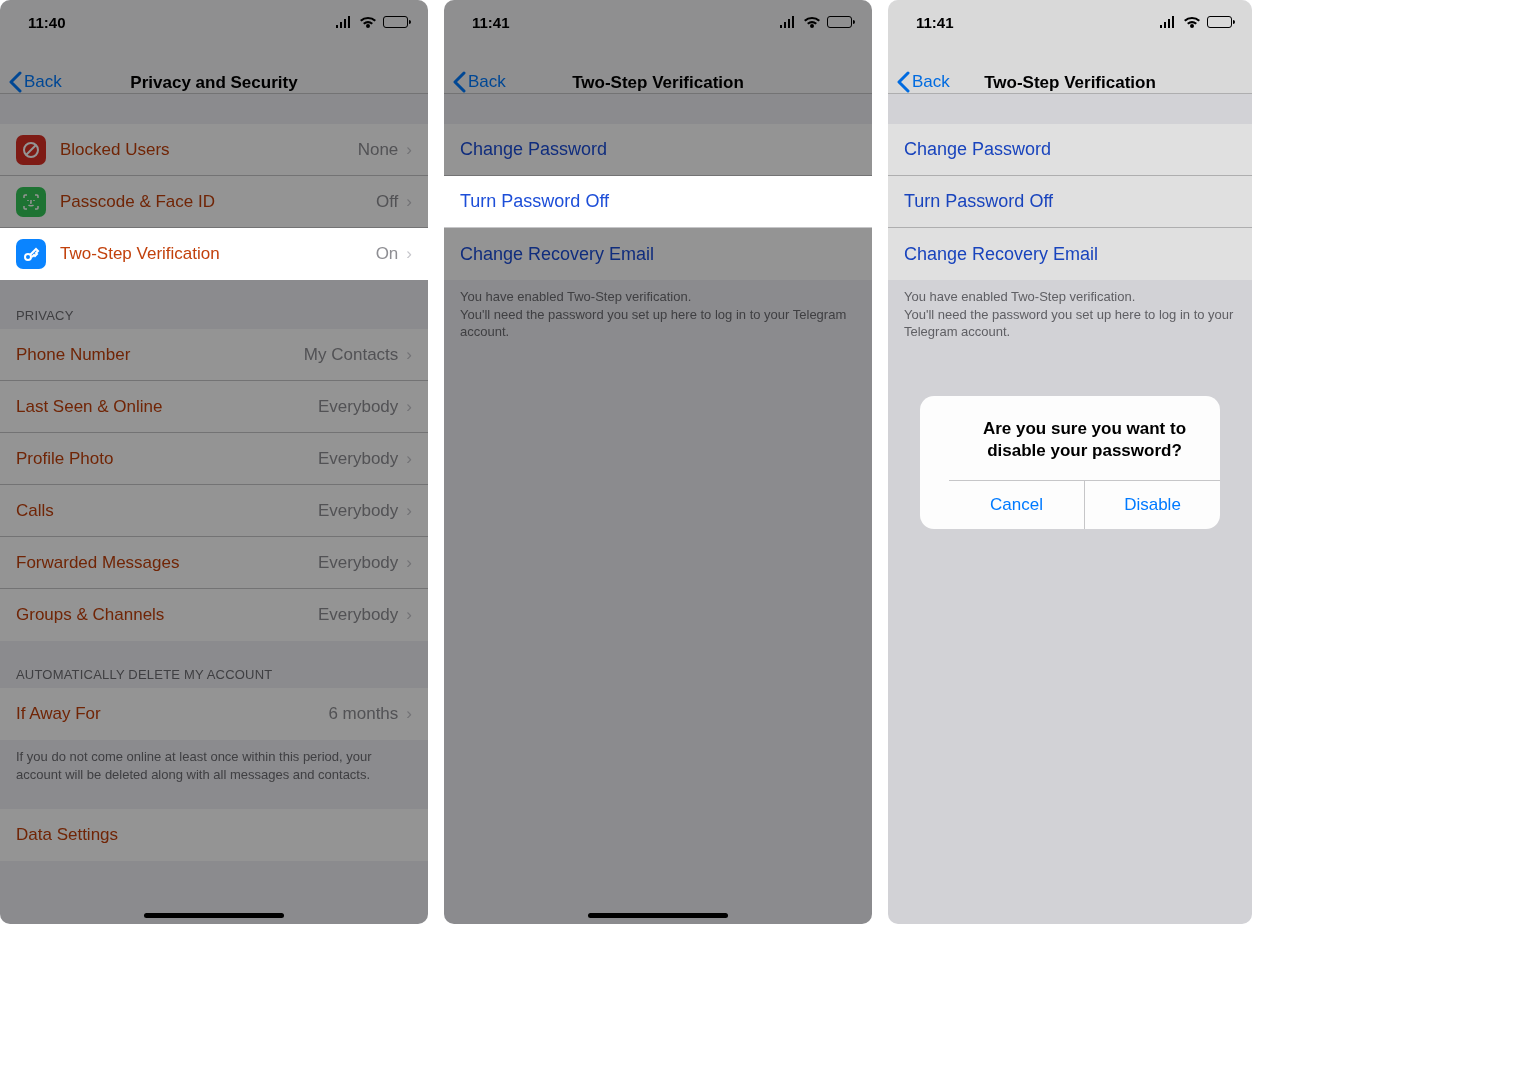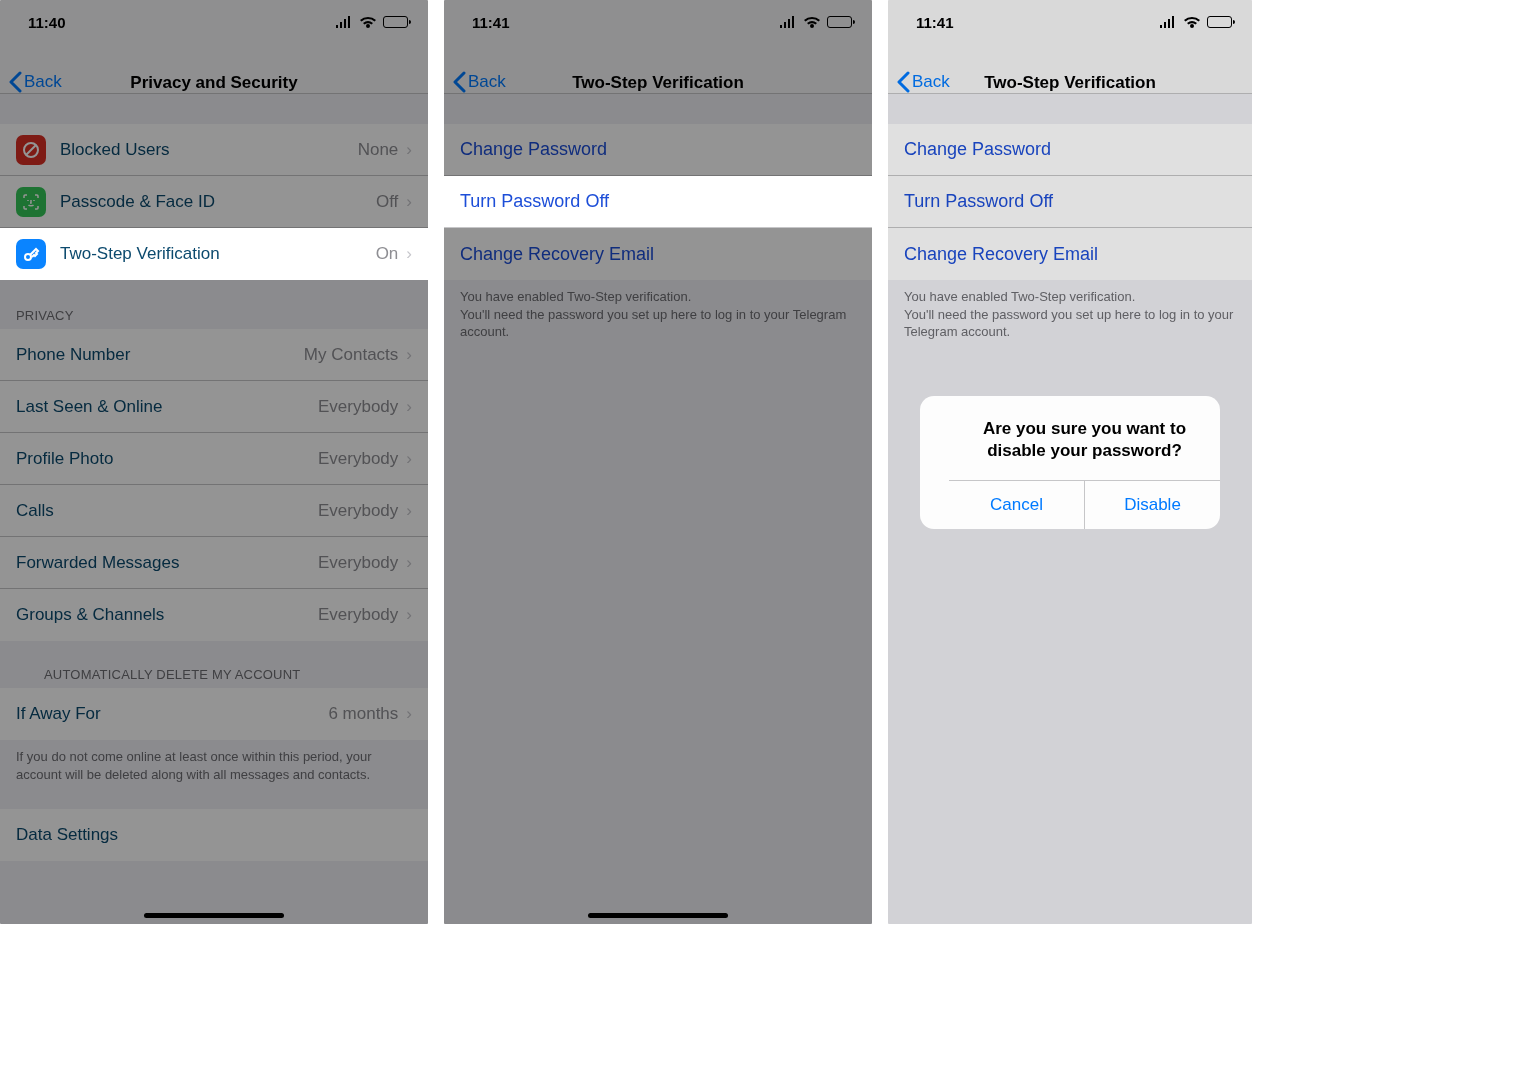--- a/index.html
+++ b/index.html
@@ -11,21 +11,21 @@
     display: flex;
     gap: 16px;
     padding: 0;
   }
   .phone {
     width: 428px;
     height: 924px;
     background: #efeff4;
     position: relative;
     overflow: hidden;
-    border-radius: 1px;
+    border-radius: 10px;
     flex-shrink: 0;
   }
   .phone.phone2 { width: 428px; }
   .phone.phone3 { width: 364px; }
   .phone.dim::before {
     content:"";
     position:absolute; inset:0;
     background: rgba(0,0,0,0.42);
     z-index: 5;
     pointer-events:none;
@@ -80,21 +80,21 @@
     font-size:17px;
     position: relative;
     background:#fff;
   }
   .row:last-child { border-bottom: none; }
   .row .icon {
     width:30px; height:30px; border-radius:7px; margin-right:14px;
     display:flex; align-items:center; justify-content:center;
     flex-shrink:0;
   }
-  .row .label { flex:1; color:#0c4a6e; }
+  .row .label { flex:1; color:#c2410c; }
   .row .value { color:#8e8e93; margin-right:8px; }
   .row .chevron { color:#c7c7cc; }
   .row.blue .label { color:#1d4ed8; font-size:18px; }
   .row.highlight { z-index: 10; position: relative; }
   .row.truncated { border-bottom:none; }
   
   .bg-red { background:#d93025; }
   .bg-green { background:#34c759; }
   .bg-blue { background:#0a84ff; }
   
@@ -224,21 +224,21 @@
       <span class="value">Everybody</span>
       <span class="chevron">›</span>
     </div>
     <div class="row">
       <span class="label">Groups &amp; Channels</span>
       <span class="value">Everybody</span>
       <span class="chevron">›</span>
     </div>
   </div>
 
-  <div class="section-header" style="margin-top:18px;margin-left:28px;">AUTOMATICALLY DELETE MY ACCOUNT</div>
+  <div class="section-header" style="margin-top:18px;">AUTOMATICALLY DELETE MY ACCOUNT</div>
   <div class="section" style="margin-top:0;">
     <div class="row">
       <span class="label">If Away For</span>
       <span class="value">6 months</span>
       <span class="chevron">›</span>
     </div>
   </div>
   <div class="section-footer">If you do not come online at least once within this period, your account will be deleted along with all messages and contacts.</div>
 
   <div class="section" style="margin-top:18px;">

